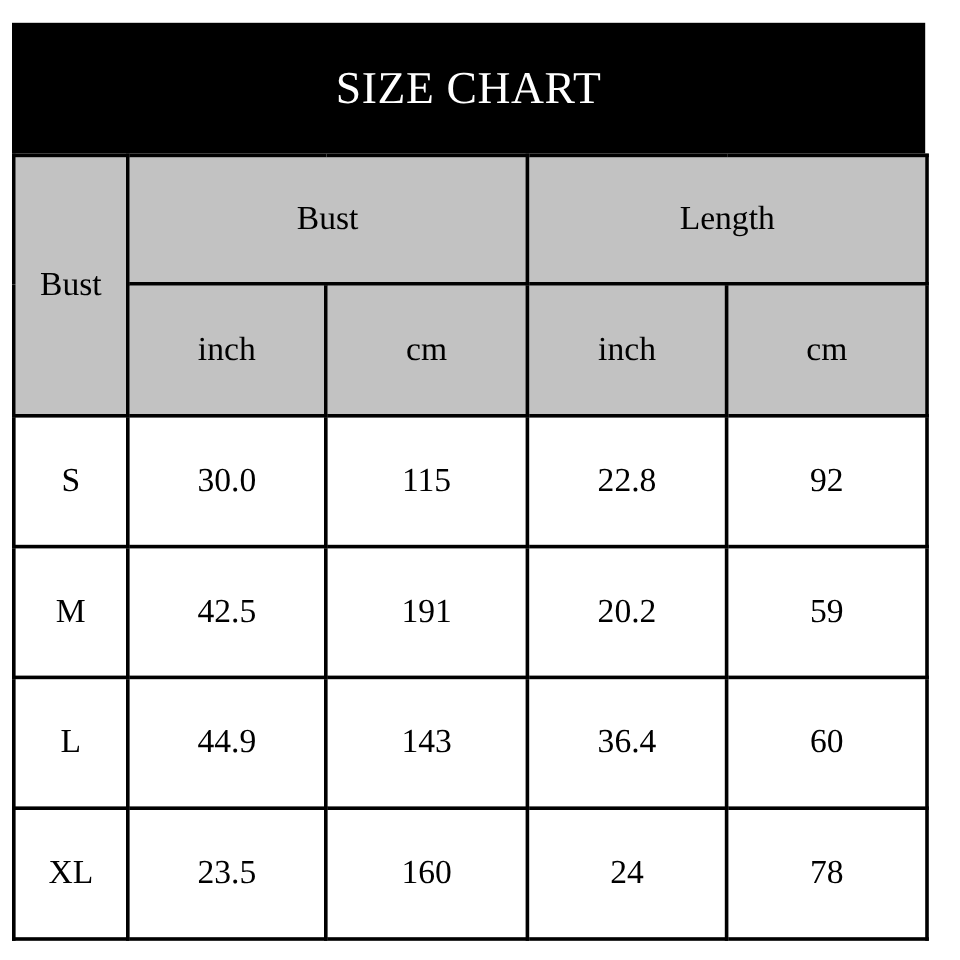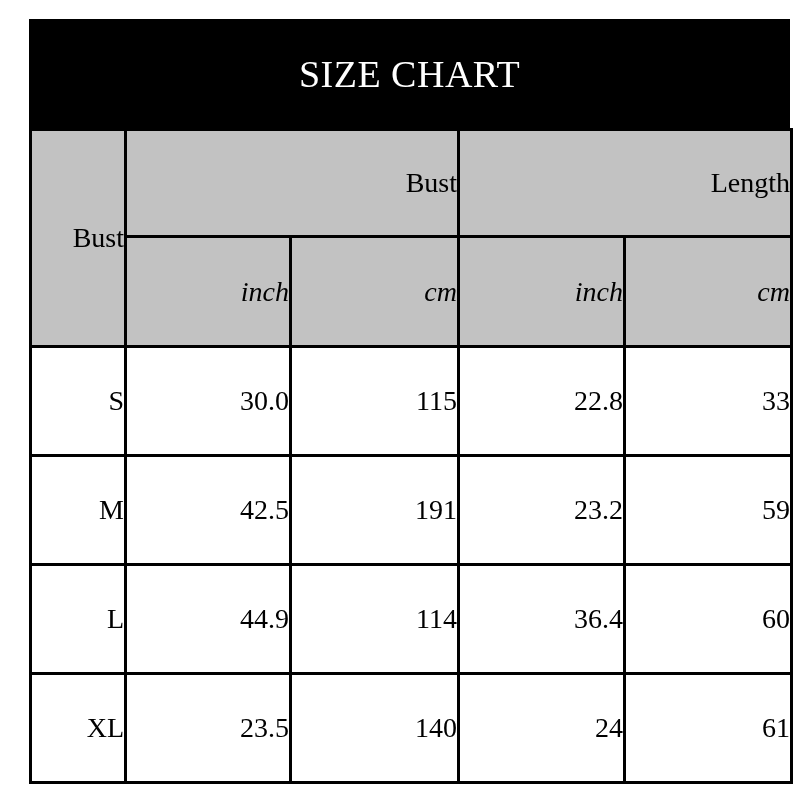--- a/index.html
+++ b/index.html
@@ -13,21 +13,21 @@
   html,body{margin:0;padding:0;}
   body{
     width:800px;height:800px;
     background:var(--page-bg);
     font-family:"Liberation Serif", serif;
     position:relative;
     overflow:hidden;
   }
   .sheet{
     position:absolute;
-    left:29px;top:19px;
+    left:10px;top:19px;
     width:761px;height:551px;
   }
   .banner{
     width:100%;height:109px;
     background:var(--banner-bg);
     display:flex;align-items:center;justify-content:center;
     box-sizing:border-box;
   }
   .banner-title{
     color:var(--banner-text);
@@ -38,34 +38,34 @@
   table.size-chart{
     border-collapse:collapse;
     table-layout:fixed;
     width:761px;height:653px;
     font-size:28px;
     color:#000;
   }
   table.size-chart th,
   table.size-chart td{
     border:3px solid var(--border);
-    text-align:right;
+    text-align:center;
     vertical-align:middle;
     font-weight:normal;
     padding:0;
     overflow:hidden;
   }
   table.size-chart th{
     background:var(--header-bg);
   }
   table.size-chart td{
     background:var(--cell-bg);
   }
   tr.group-row{height:107px;}
-  tr.unit-row{height:110px;font-style:italic;}
+  tr.unit-row{height:110px;}
   tr.data-row{height:109px;}
 </style>
 </head>
 <body>
 
 <div class="sheet">
 
   <div class="banner">
     <span class="banner-title">SIZE CHART</span>
   </div>
@@ -90,39 +90,39 @@
         <th>inch</th>
         <th>cm</th>
       </tr>
     </thead>
     <tbody>
       <tr class="data-row">
         <td>S</td>
         <td>30.0</td>
         <td>115</td>
         <td>22.8</td>
-        <td>33</td>
+        <td>92</td>
       </tr>
       <tr class="data-row">
         <td>M</td>
         <td>42.5</td>
         <td>191</td>
-        <td>23.2</td>
+        <td>20.2</td>
         <td>59</td>
       </tr>
       <tr class="data-row">
         <td>L</td>
         <td>44.9</td>
-        <td>114</td>
+        <td>143</td>
         <td>36.4</td>
         <td>60</td>
       </tr>
       <tr class="data-row">
         <td>XL</td>
         <td>23.5</td>
-        <td>140</td>
+        <td>160</td>
         <td>24</td>
-        <td>61</td>
+        <td>78</td>
       </tr>
     </tbody>
   </table>
 
 </div>
 
 </body></html>

